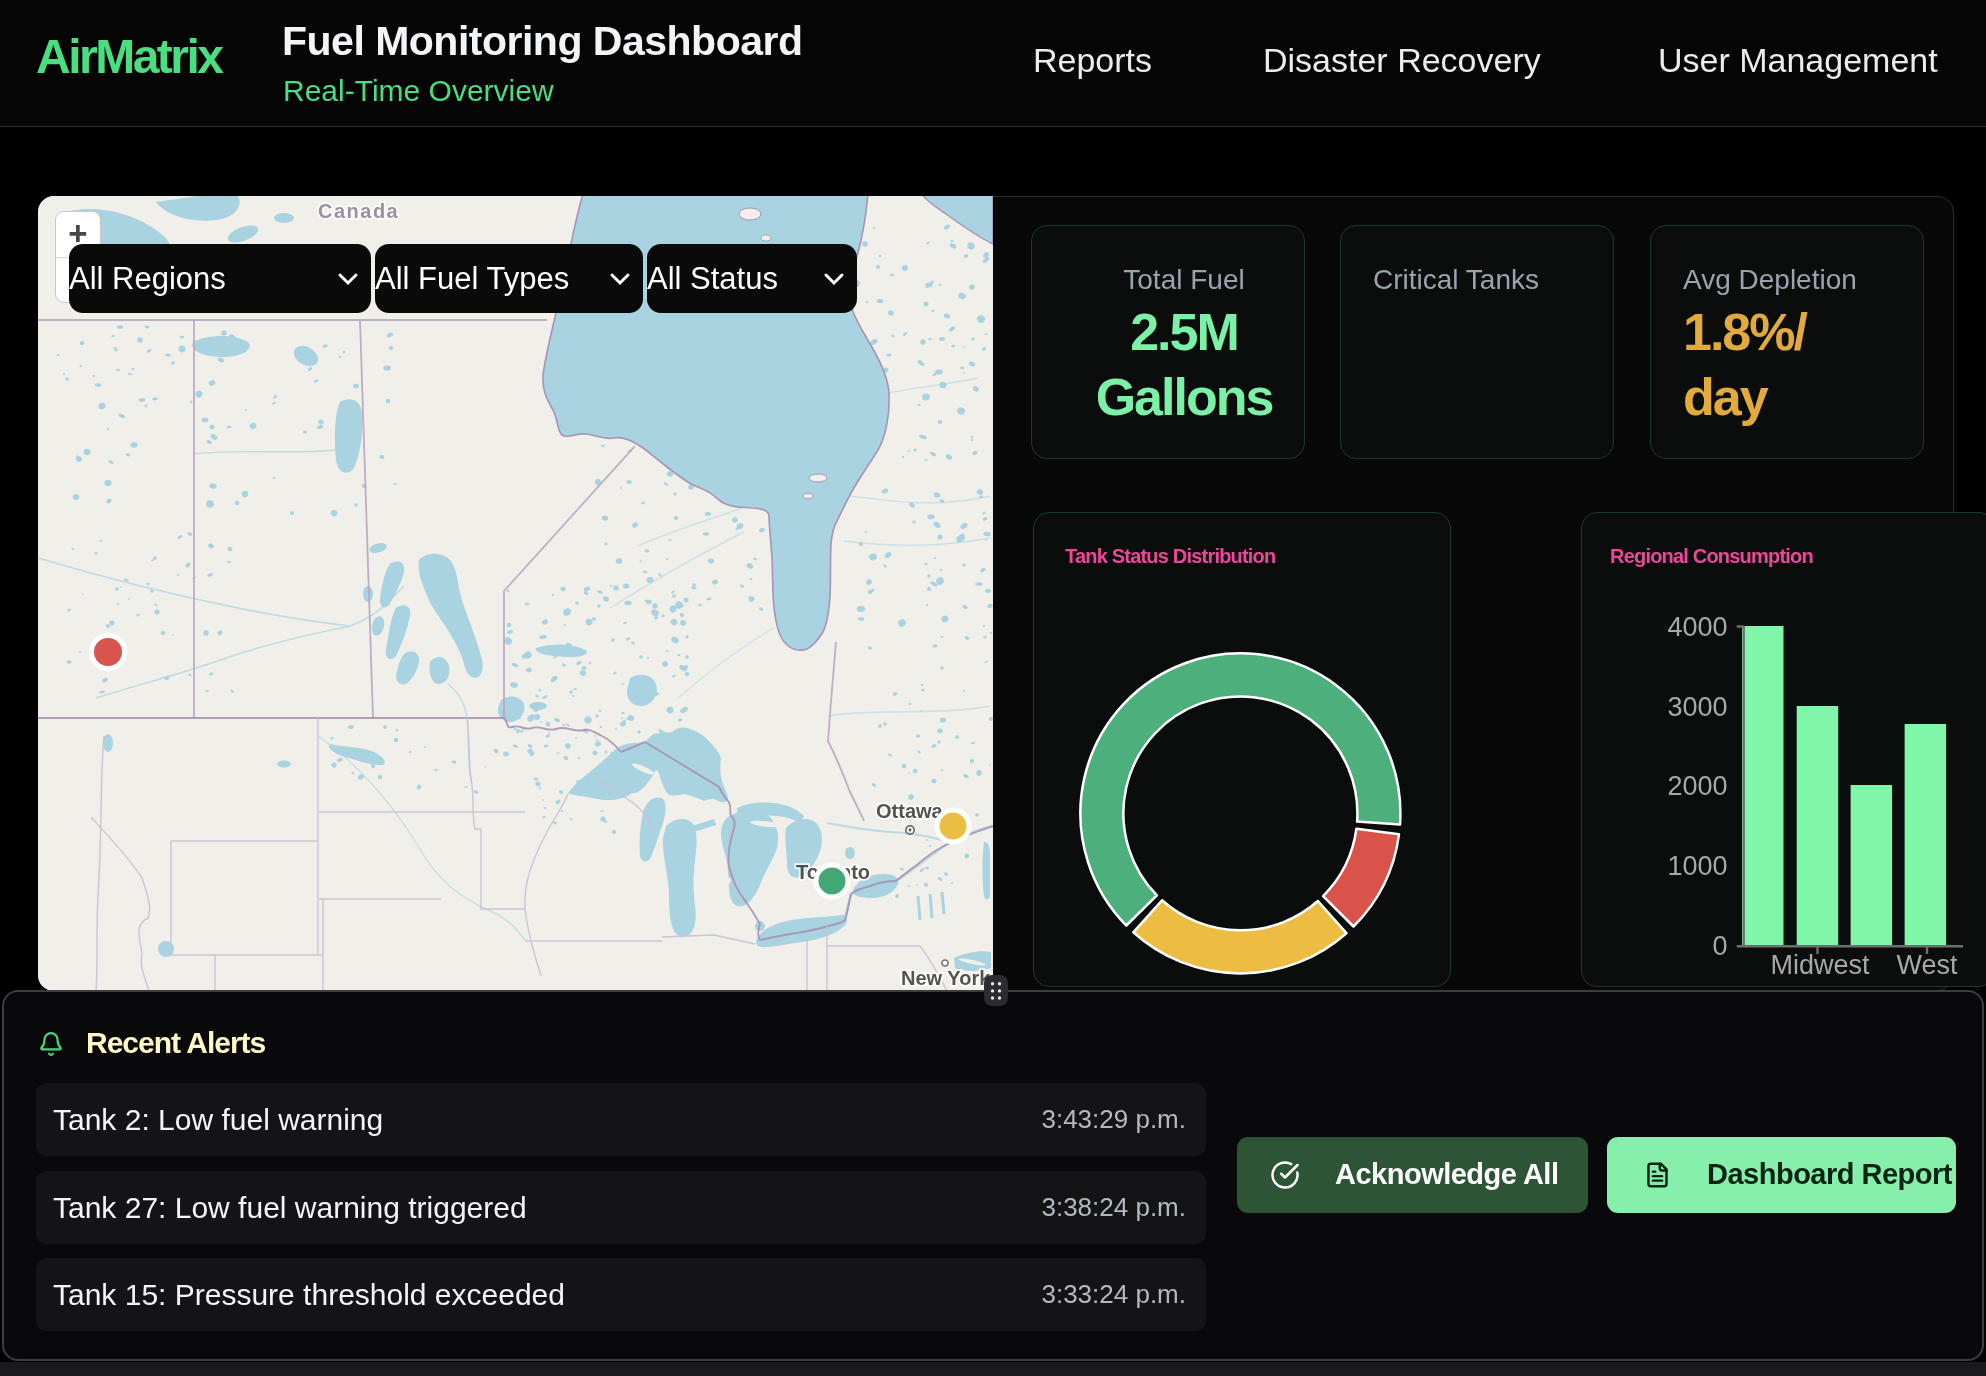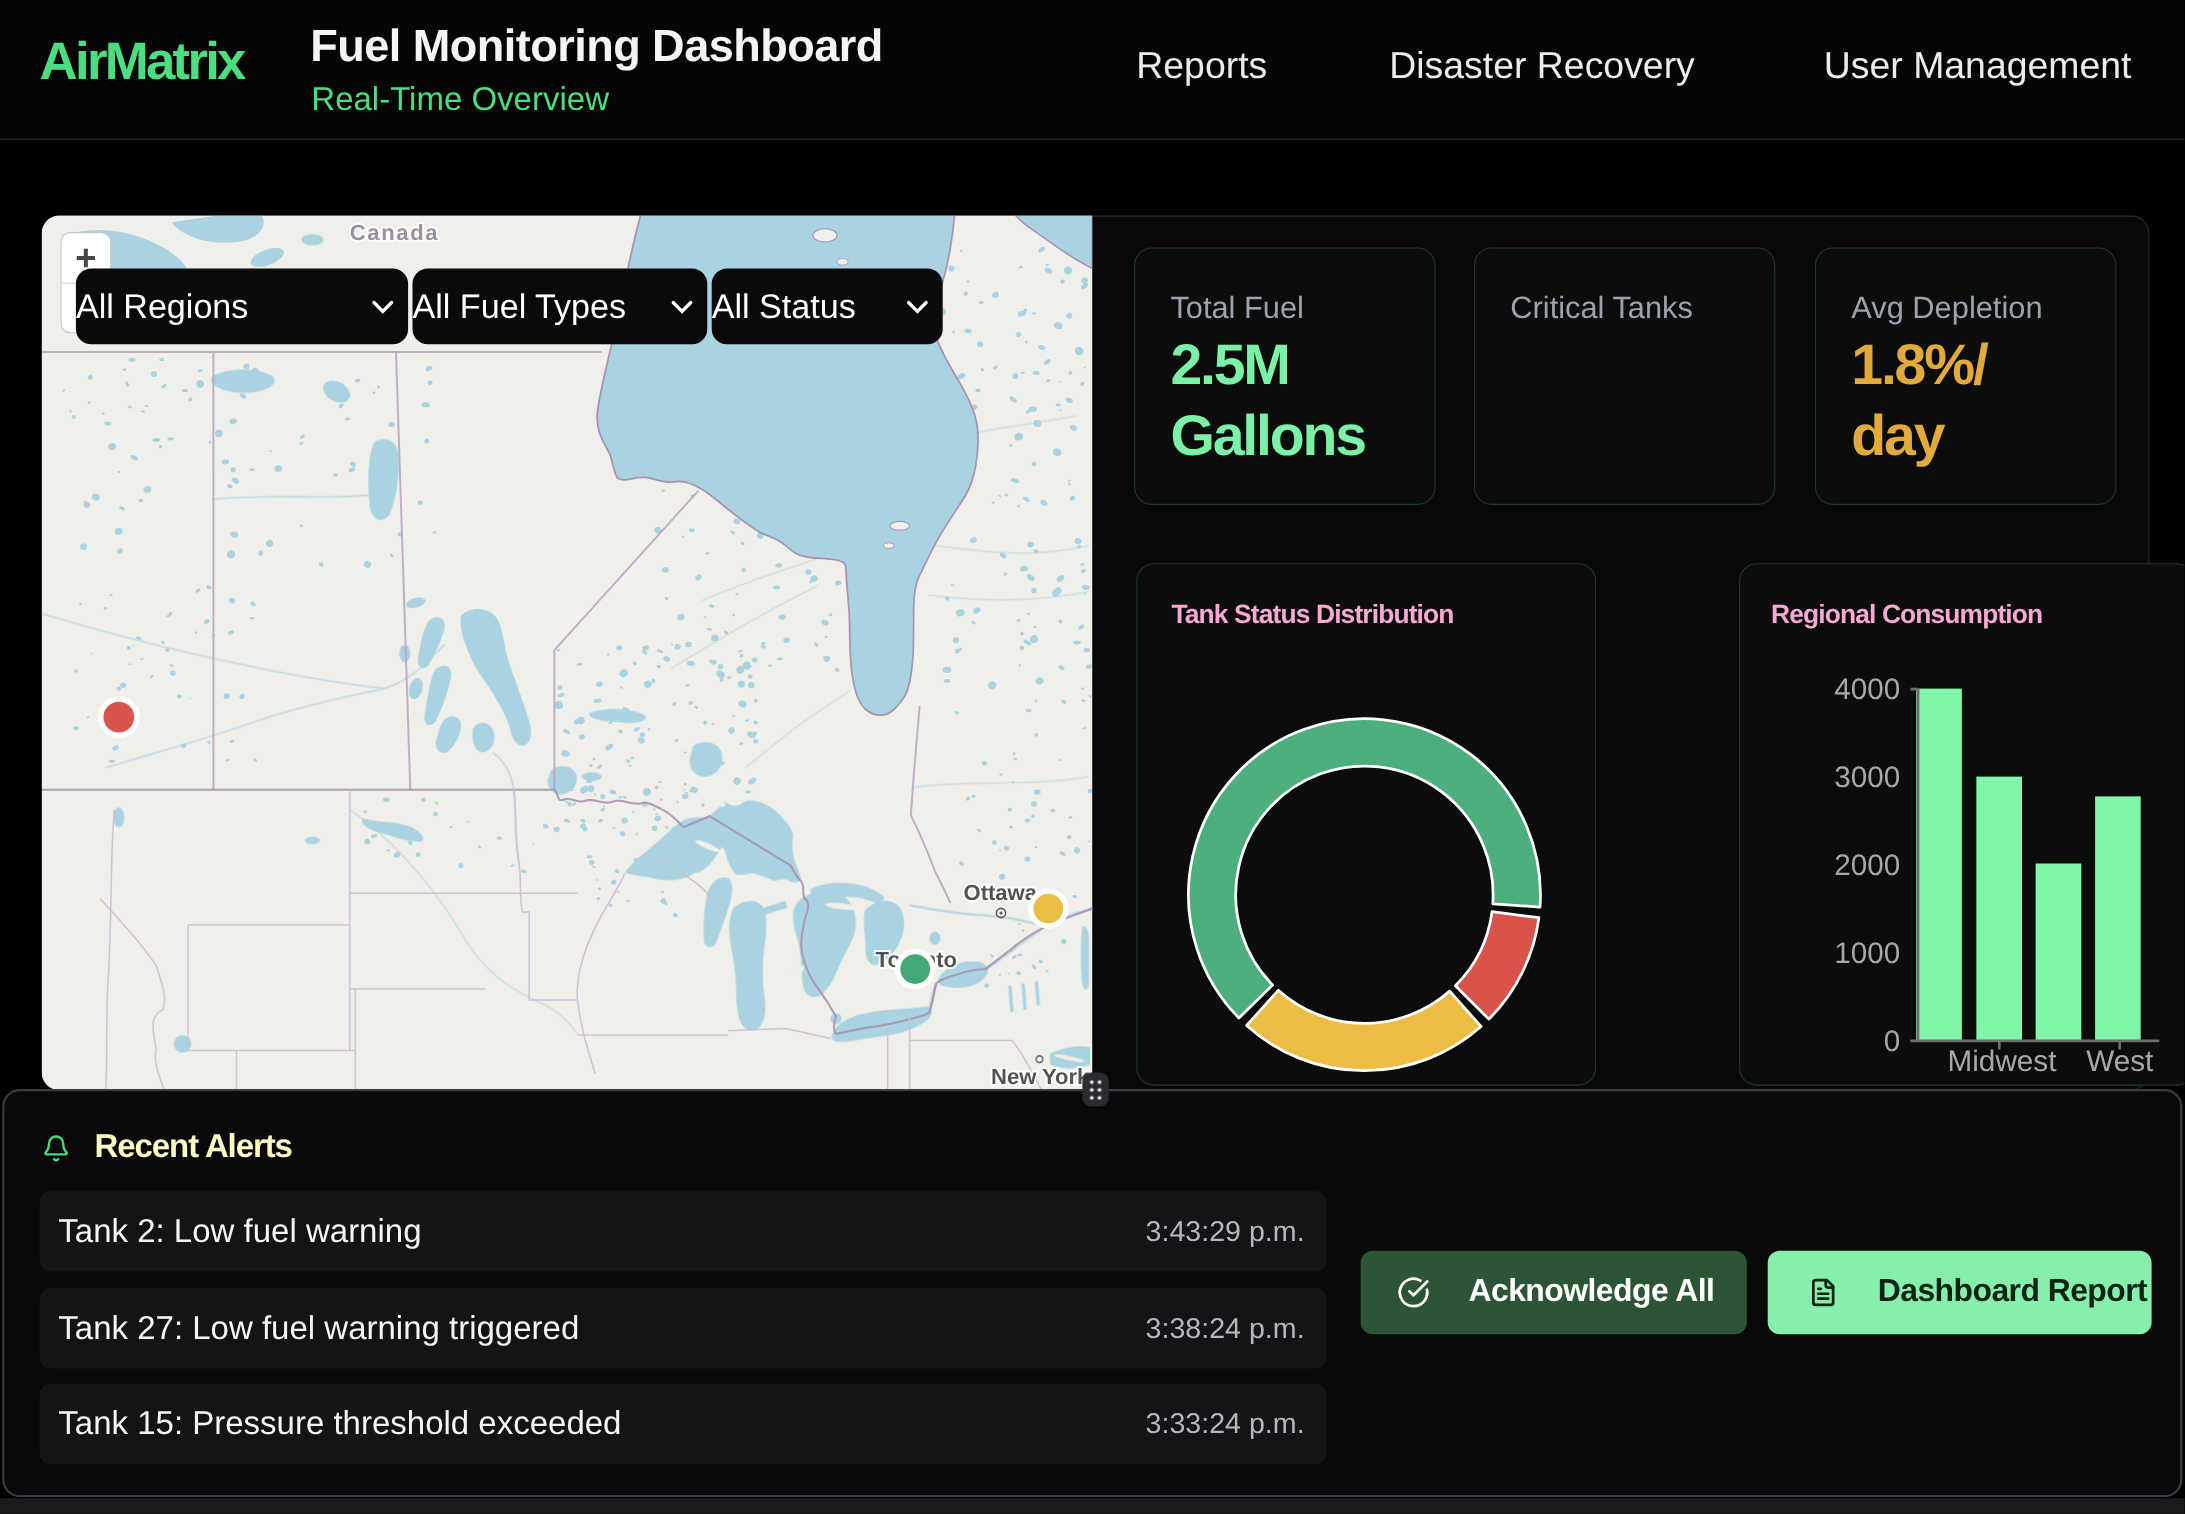--- a/index.html
+++ b/index.html
@@ -26,21 +26,21 @@
   .pill { top:244px; height:69px; background:#0a0a0a; border-radius:14px; color:#fff; font-size:31px; font-weight:500; z-index:6; line-height:69px; }
   .pill svg { position:absolute; right:12px; top:27px; }
 
   
   .scard { top:225px; width:274px; height:234px; background:#0b0d0c; border:1.5px solid #1d3b2b; border-radius:16px; }
   .stitle { font-size:28px; font-weight:500; color:#9ca3af; margin:38px 0 0 32px; }
   .sval { font-size:52px; font-weight:bold; margin:4px 0 0 32px; line-height:65px; letter-spacing:-2px; }
 
   
   .ccard { top:512px; height:475px; background:#0b0d0c; border:1.5px solid #1d3b2b; border-radius:16px; }
-  .ctitle { font-size:24px; font-weight:bold; color:#f9a8d4; position:absolute; letter-spacing:-0.8px; }
+  .ctitle { font-size:20px; font-weight:bold; color:#ec4899; position:absolute; letter-spacing:-0.8px; }
 
   
   .grip { left:984px; top:975px; width:24px; height:31px; background:#2b2b30; border-radius:8px; z-index:8; }
 
   
   .apanel { left:2px; top:990px; width:1982px; height:371px; background:#09090b; border:2px solid #3c3c42; border-radius:16px; }
   .atitle { left:86px; top:1026px; font-size:30px; font-weight:bold; color:#fef9c3; letter-spacing:-1px; }
   .arow { left:36px; width:1170px; height:73px; background:#141417; border-radius:10px; color:#f5f5f7; font-size:30px; line-height:73px; padding-left:17px; }
   .atime { position:absolute; right:20px; top:0; font-size:26px; color:#b4b8c0; }
   .btn { top:1137px; height:76px; border-radius:11px; font-size:29px; font-weight:bold; letter-spacing:-0.5px; }
@@ -763,21 +763,21 @@
   <div class="abs pill" style="left:69px; width:302px;">All Regions<svg width="22" height="16" viewBox="0 0 22 16">
         <path d="M3 4 L11 12 L19 4" fill="none" stroke="#fff" stroke-width="3" stroke-linecap="round"></path>
       </svg></div>
   <div class="abs pill" style="left:375px; width:268px;">All Fuel Types<svg width="22" height="16" viewBox="0 0 22 16">
         <path d="M3 4 L11 12 L19 4" fill="none" stroke="#fff" stroke-width="3" stroke-linecap="round"></path>
       </svg></div>
   <div class="abs pill" style="left:647px; width:210px;">All Status<svg width="22" height="16" viewBox="0 0 22 16">
         <path d="M3 4 L11 12 L19 4" fill="none" stroke="#fff" stroke-width="3" stroke-linecap="round"></path>
       </svg></div>
 
-  <div class="abs scard" style="left:1031px;">
+  <div class="abs scard" style="left:1031px;text-align:center;">
       <div class="stitle">Total Fuel</div>
       <div class="sval" style="color:#7bf1a8;">2.5M<br>Gallons</div>
     </div>
   <div class="abs scard" style="left:1340px;">
       <div class="stitle">Critical Tanks</div>
     </div>
   <div class="abs scard" style="left:1650px;">
       <div class="stitle">Avg Depletion</div>
       <div class="sval" style="color:#e2a93b;">1.8%/<br>day</div>
     </div>

